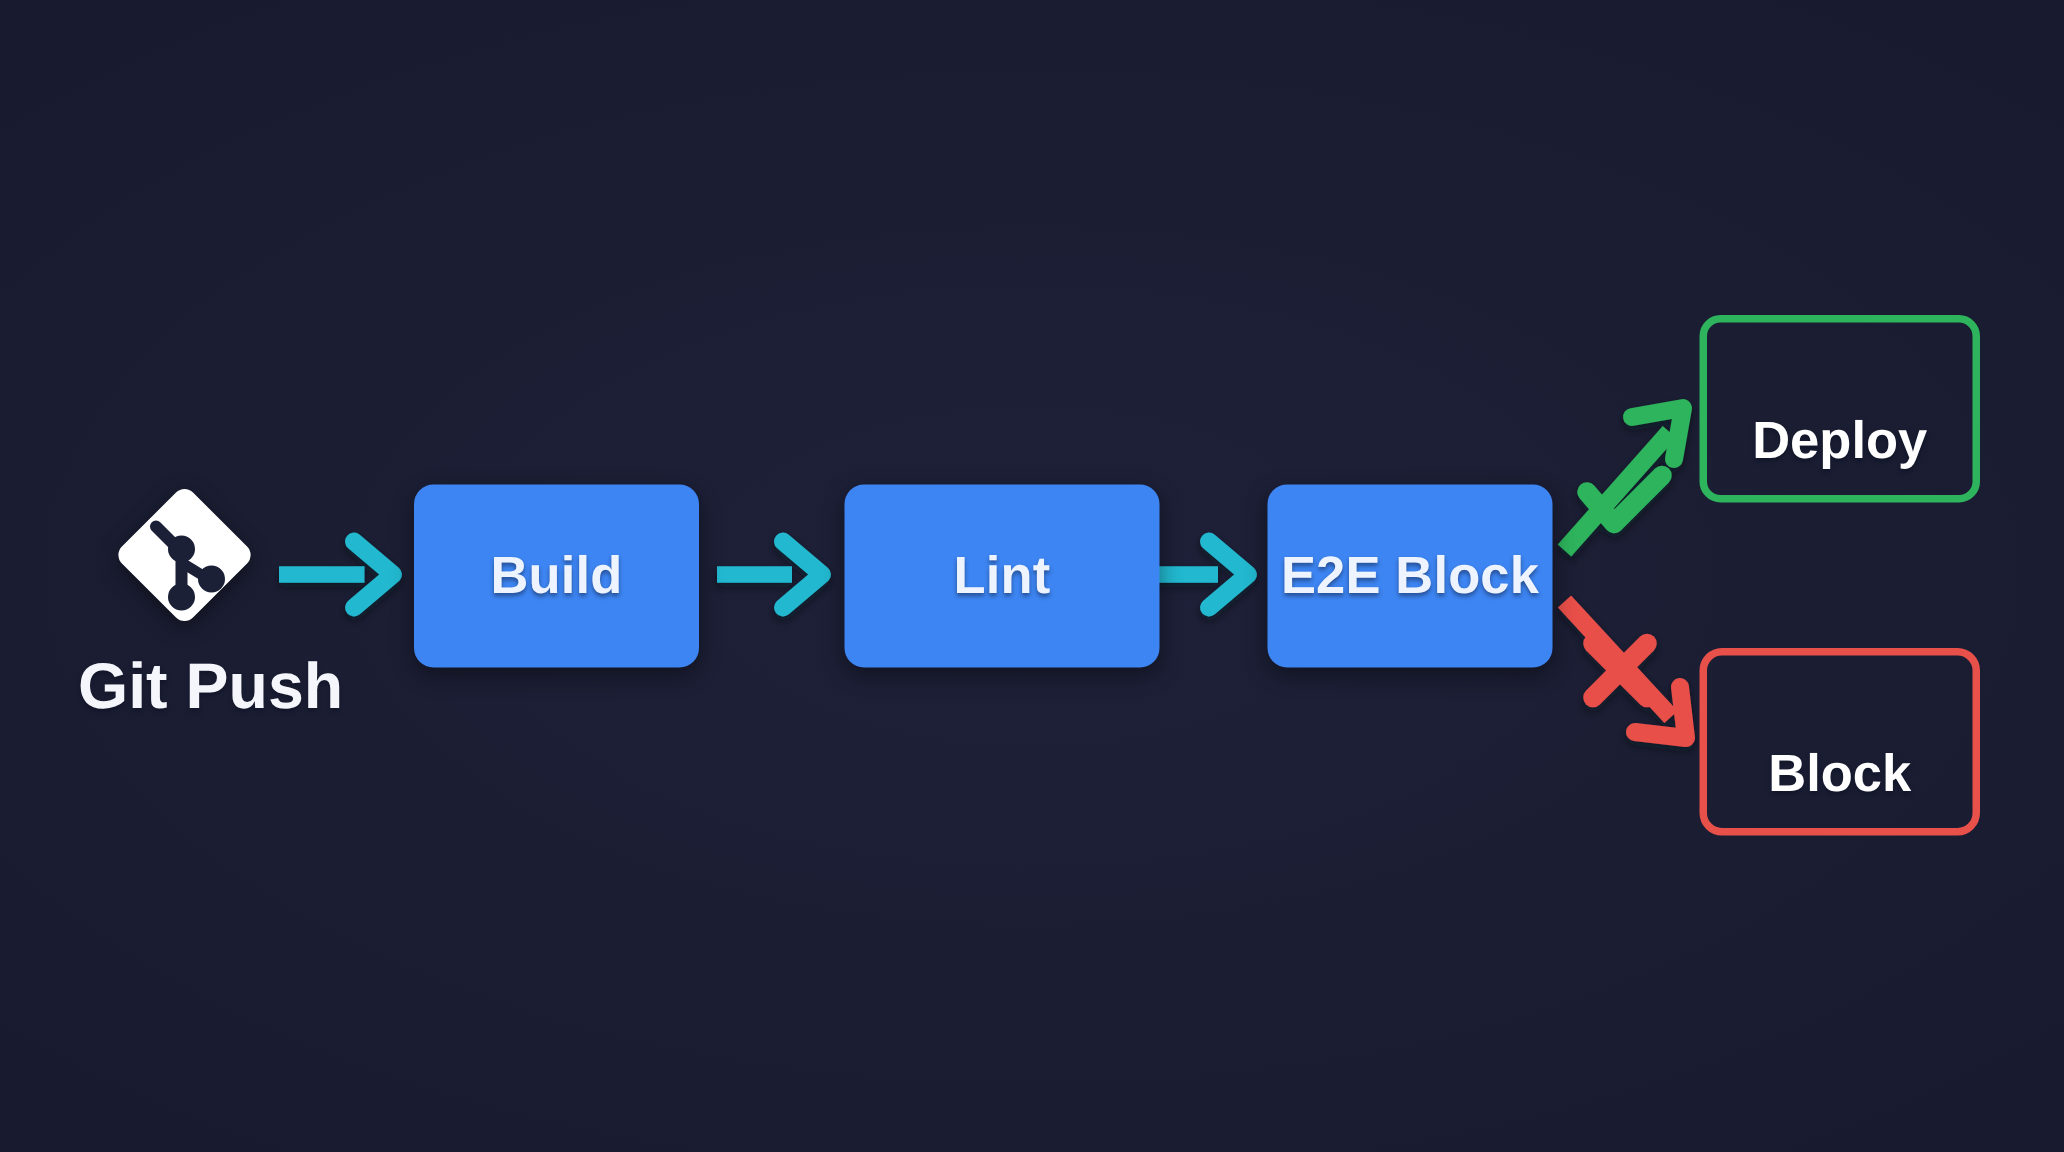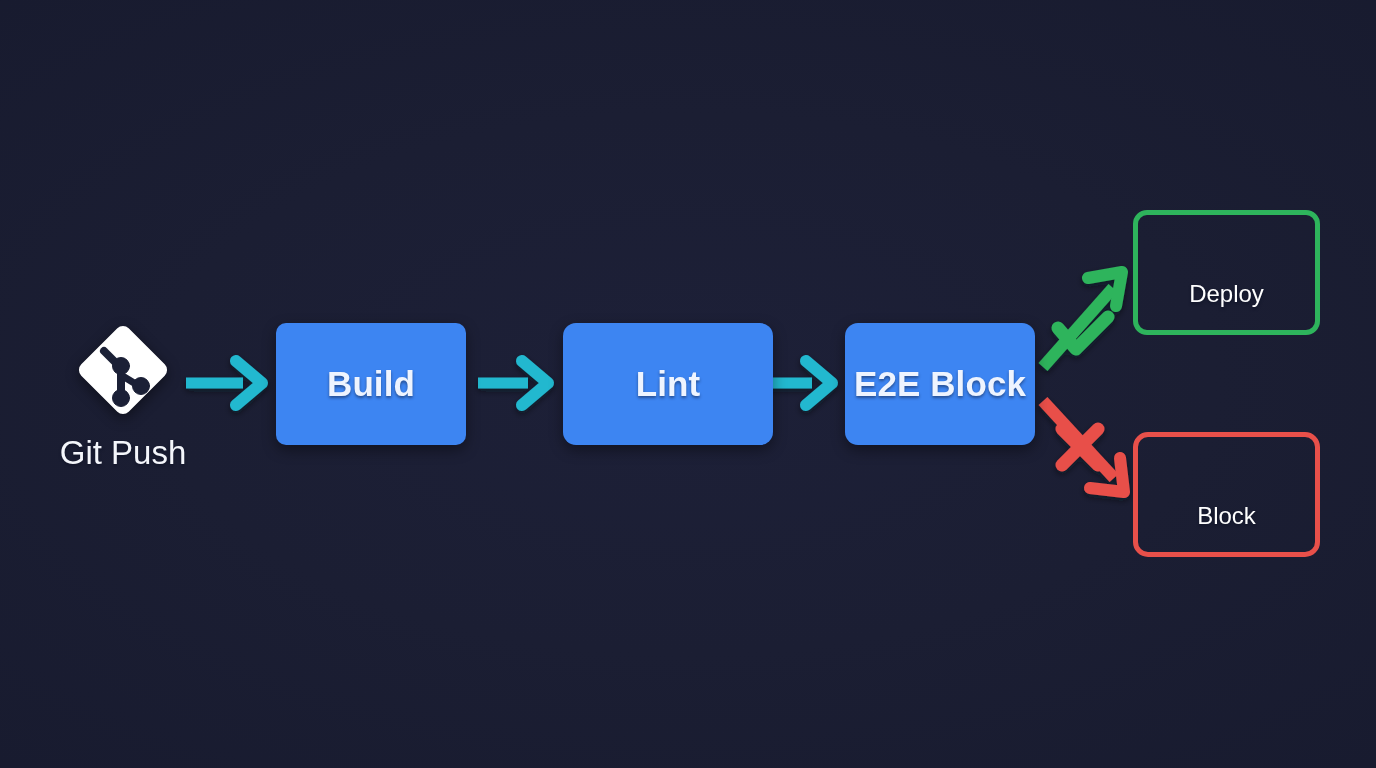--- a/index.html
+++ b/index.html
@@ -45,22 +45,22 @@
     text-shadow: 0 2px 3px rgba(10,14,32,0.45);
   }
   .node-outcome {
     background: transparent;
     border-radius: 14px;
     border-style: solid;
     border-width: 5px;
   }
   .node-outcome .node-label {
     color: #ffffff;
-    font-size: 24px;
-    font-weight: 400;
+    font-size: 35px;
+    font-weight: 700;
     text-shadow: 0 2px 3px rgba(10,14,32,0.55);
     margin-top: 42px;
   }
 
   
   #git-source {
     position: absolute;
     left: 52px;
     top: 318px;
     width: 142px;
@@ -74,22 +74,22 @@
     height: 104px;
     filter: drop-shadow(0 4px 7px rgba(0,0,0,0.45));
   }
   #git-push-label {
     position: absolute;
     left: 0;
     top: 116px;
     width: 142px;
     text-align: center;
     color: #f4f6fb;
-    font-size: 33px;
-    font-weight: 400;
+    font-size: 43px;
+    font-weight: 700;
     text-shadow: 0 2px 3px rgba(10,14,32,0.5);
     white-space: nowrap;
   }
 </style>
 </head>
 <body>
 
 <div id="canvas">
 
   <svg id="wires" viewBox="0 0 1376 768" xmlns="http://www.w3.org/2000/svg">
@@ -140,21 +140,21 @@
         <line x1="50" y1="50" x2="50" y2="80" stroke-width="8"></line>
         <line x1="50" y1="57" x2="68" y2="68" stroke-width="7"></line>
         <circle cx="50" cy="48" r="8.5"></circle>
         <circle cx="50" cy="80" r="8.5"></circle>
         <circle cx="70" cy="68" r="8.5"></circle>
       </g>
     </svg>
     <div id="git-push-label">Git Push</div>
   </div>
 
-  <div class="node node-stage" style="left:276px; top:323px; width:190px; height:122px;border-radius:10px;">
+  <div class="node node-stage" style="left:276px; top:323px; width:190px; height:122px;">
     <span class="node-label">Build</span>
   </div>
 
   <div class="node node-stage" style="left:563px; top:323px; width:210px; height:122px;">
     <span class="node-label">Lint</span>
   </div>
 
   <div class="node node-stage" style="left:845px; top:323px; width:190px; height:122px;">
     <span class="node-label">E2E Block</span>
   </div>

